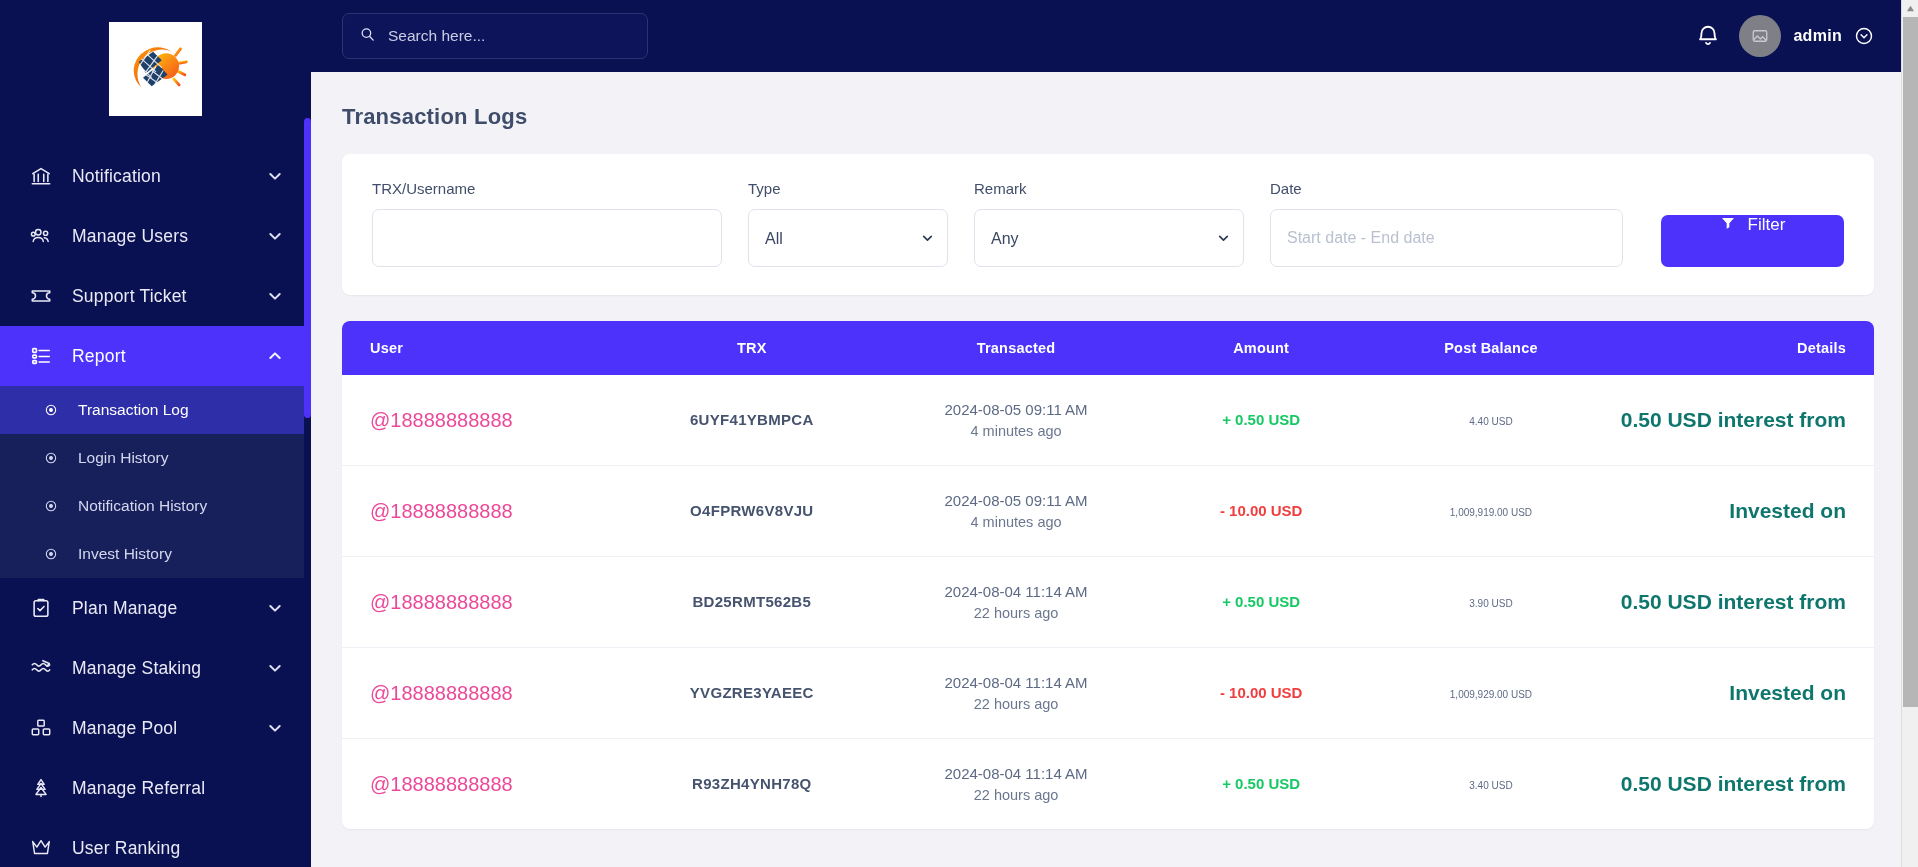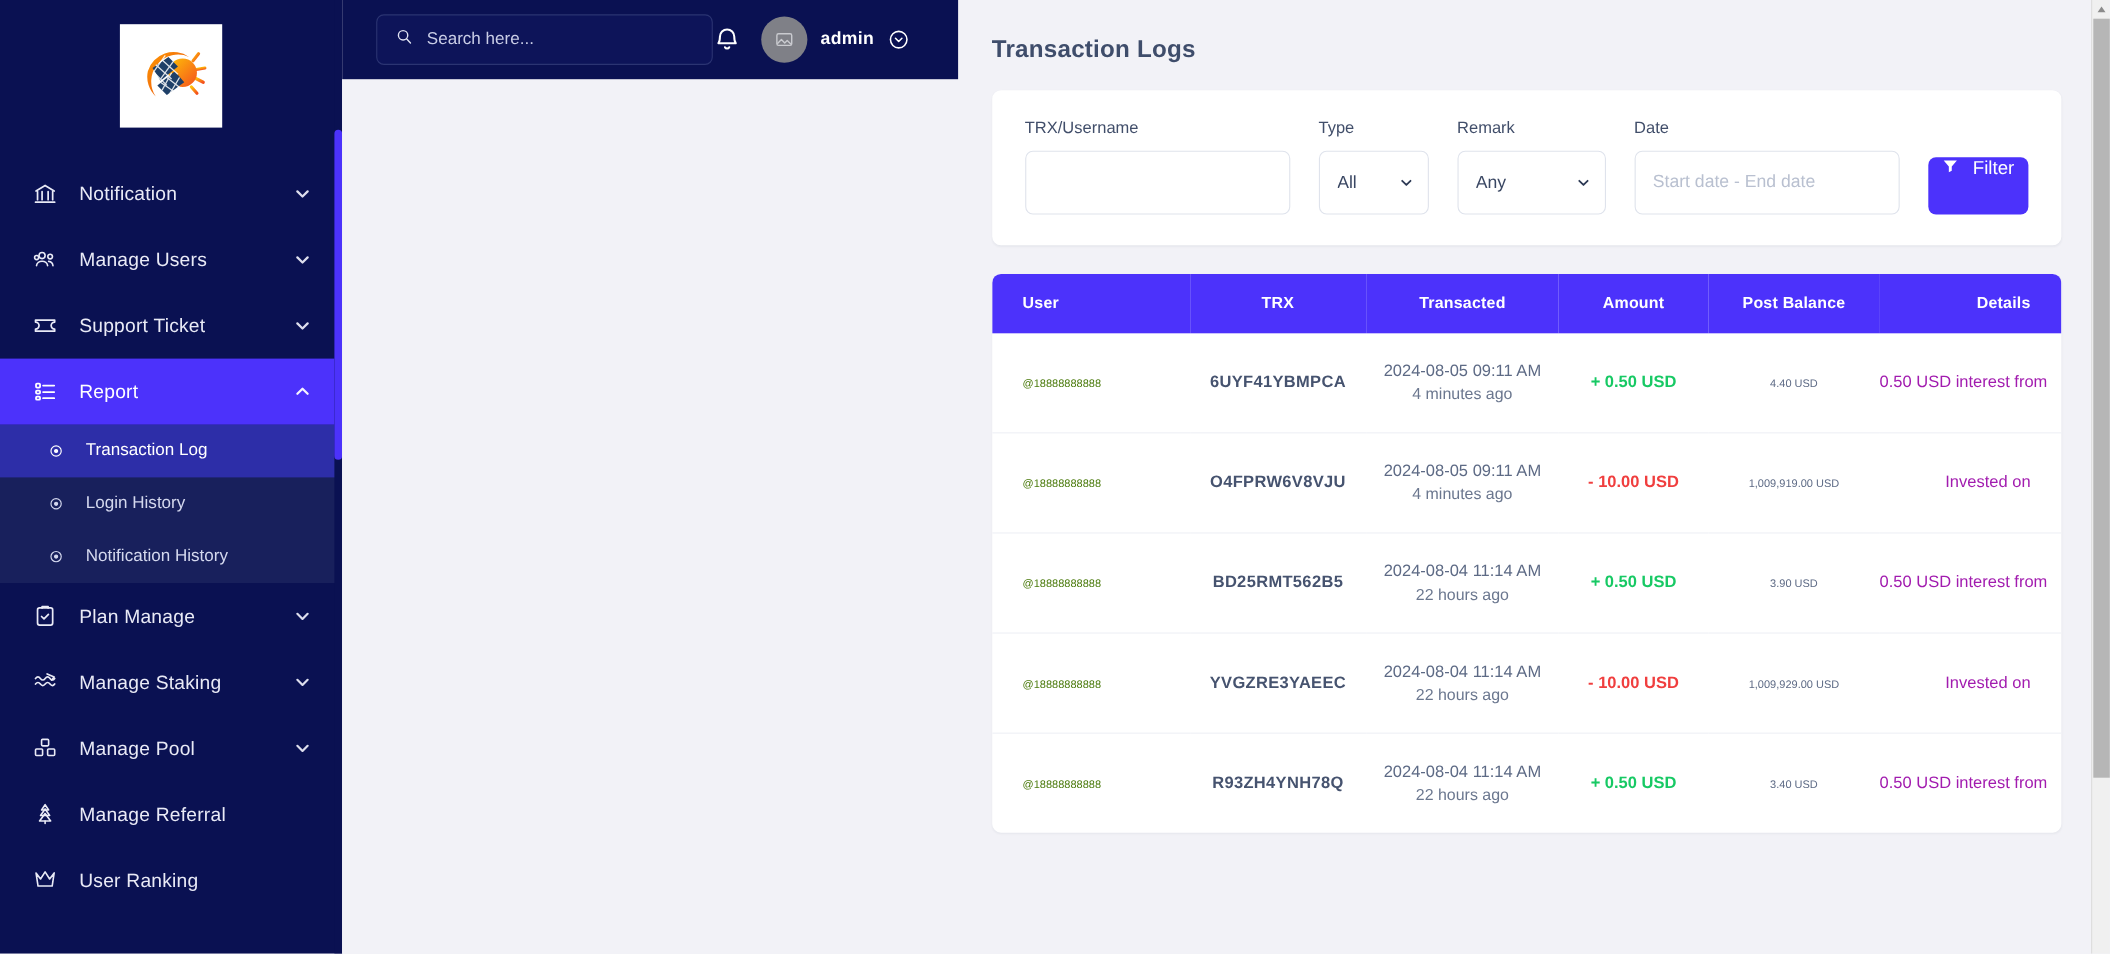--- a/index.html
+++ b/index.html
@@ -57,21 +57,21 @@
   .sb-track {
     position: absolute; top: 0; right: 0; width: 7px; height: 867px;
     background: #0a1152;
   }
   .sb-thumb {
     position: absolute; right: 0; top: 118px; width: 7px; height: 300px;
     background: #4c32fb; border-radius: 4px;
   }
 
   
-  .main { flex: 1; height: 867px; display: flex; flex-direction: row;
+  .main { flex: 1; height: 867px; display: flex; flex-direction: column;
           background: #f2f2f7; position: relative; overflow: hidden; }
 
   .topbar {
     height: 72px; flex: 0 0 72px; background: #0a1152;
     display: flex; align-items: center; padding: 0 44px 0 31px;
   }
   .search-box {
     width: 306px; height: 46px; border: 1px solid #2b3472; border-radius: 7px;
     display: flex; align-items: center; padding: 0 16px; background: #0d1459;
   }
@@ -146,29 +146,29 @@
   }
   .c-user   { width: 18.5%; text-align: left;   padding-left: 28px !important; }
   .c-trx    { width: 16.5%; text-align: center; }
   .c-when   { width: 18%;   text-align: center; }
   .c-amt    { width: 14%;   text-align: center; }
   .c-bal    { width: 16%;   text-align: center; margin-top: 20px; }
   .c-det    { width: 17%;   text-align: right;  padding-right: 28px !important; }
 
   tbody td { padding: 26px 0; border-bottom: 1px solid #eef0f5; vertical-align: middle; }
   tbody tr:last-child td { border-bottom: none; }
-  .u-link { color: #4d7c0f; font-size: 10px; text-decoration: none; }
+  .u-link { color: #ec4899; font-size: 20px; text-decoration: none; }
   .trx-code { color: #46536f; font-size: 15px; font-weight: bold; letter-spacing: .3px; }
   .when-top { color: #5d6a85; font-size: 15px; }
   .when-ago { color: #6b778f; font-size: 14.5px; margin-top: 5px; }
   .amt { font-size: 15px; font-weight: bold; }
   .amt.plus { color: #17c964; }
   .amt.minus { color: #f03e3e; }
   .bal { color: #5d6a85; font-size: 10px; }
-  .det { color: #a21caf; font-size: 15px; white-space: nowrap; }
+  .det { color: #0f766e; font-size: 21px; white-space: nowrap; font-weight: bold; }
 
   
   .page-sb {
     position: absolute; top: 0; right: 0; width: 17px; height: 867px;
     background: #f0f0f0; border-left: 1px solid #dcdcdc; z-index: 40;
   }
   .page-sb .up {
     height: 17px; display: flex; align-items: center; justify-content: center;
   }
   .page-sb .up svg { width: 9px; height: 9px; display: block; }
@@ -314,20 +314,29 @@
           </div>
           <div class="sub-item">
             <span class="dot">
               <svg viewBox="0 0 24 24" fill="none" stroke="#d4d8ee" stroke-width="1.8">
                   <circle cx="12" cy="12" r="8"></circle>
                   <circle cx="12" cy="12" r="2.4" fill="#d4d8ee"></circle>
                 </svg>
             </span>
             <span class="sub-label">Notification History</span>
           </div>
+          <div class="sub-item">
+            <span class="dot">
+              <svg viewBox="0 0 24 24" fill="none" stroke="#d4d8ee" stroke-width="1.8">
+                  <circle cx="12" cy="12" r="8"></circle>
+                  <circle cx="12" cy="12" r="2.4" fill="#d4d8ee"></circle>
+                </svg>
+            </span>
+            <span class="sub-label">Invest History</span>
+          </div>
         </div>
 
         <div class="nav-item">
           <span class="ic">
             <svg viewBox="0 0 24 24" fill="none" stroke="#e9eaf6" stroke-width="1.7" stroke-linecap="round" stroke-linejoin="round">
               <rect x="4.5" y="4" width="15" height="17" rx="2"></rect>
                 <path d="M9 4V2.8h6V4"></path>
                 <path d="M8.5 12.5l2.4 2.4 4.4-4.6"></path>
             </svg>
           </span>

